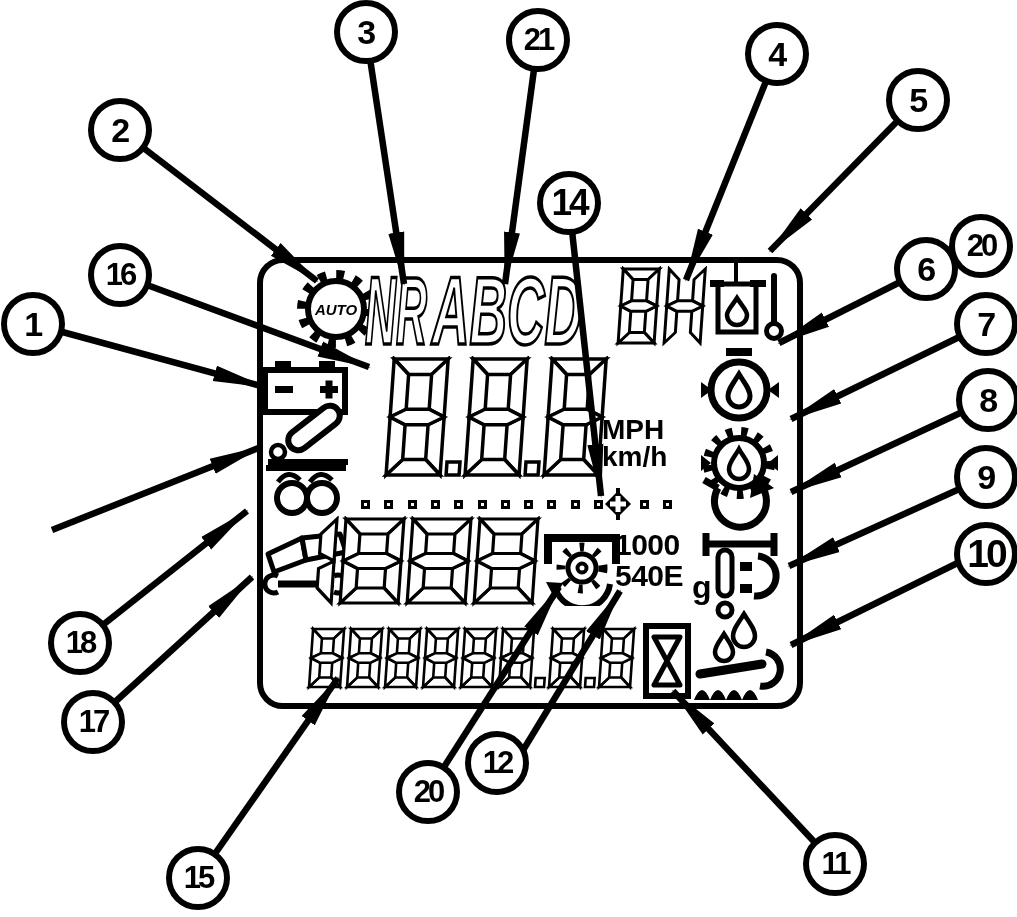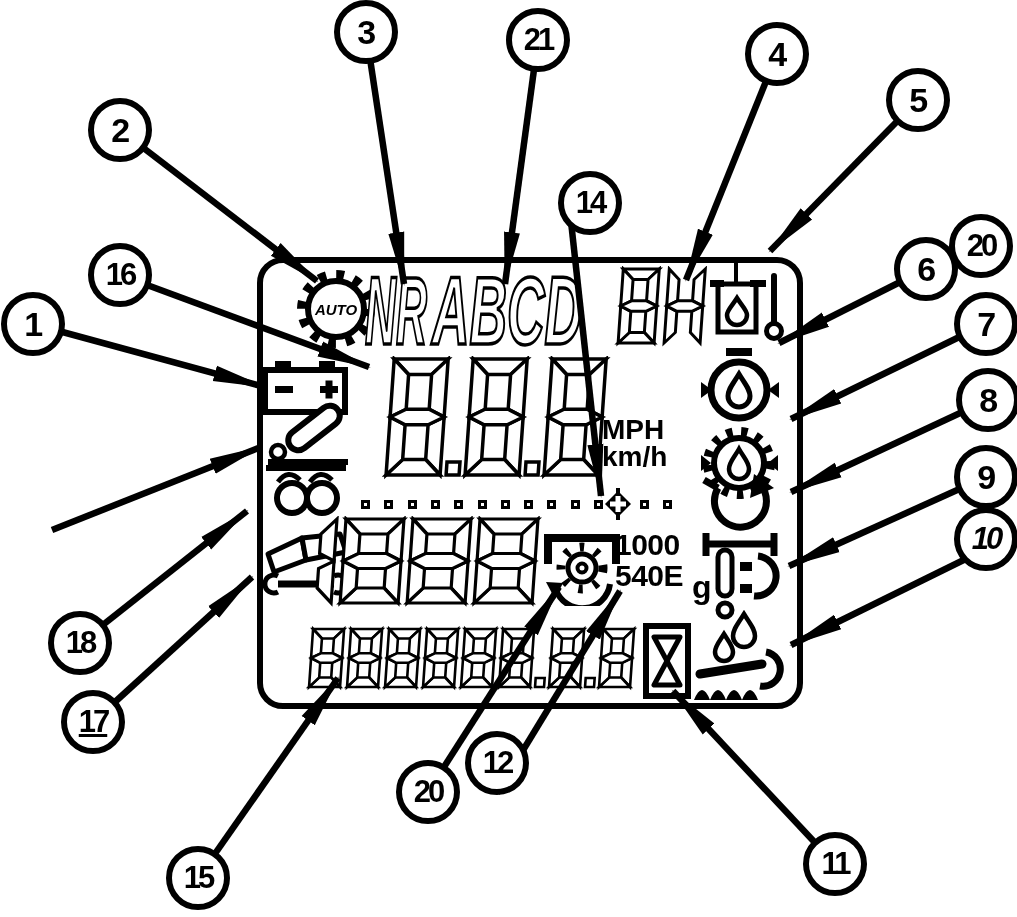--- a/index.html
+++ b/index.html
@@ -348,24 +348,24 @@
       <div class="callout" style="left: 120px; top: 130px;">2</div>
       <div class="callout" style="left: 366px; top: 32px;">3</div>
       <div class="callout" style="left: 538px; top: 40px; font-size: 31px; letter-spacing: -3px;">21</div>
       <div class="callout" style="left: 777px; top: 54px;">4</div>
       <div class="callout" style="left: 918px; top: 100px;">5</div>
       <div class="callout" style="left: 981px; top: 246px; font-size: 31px; letter-spacing: -3px;">20</div>
       <div class="callout" style="left: 926px; top: 269px;">6</div>
       <div class="callout" style="left: 986px; top: 324px;">7</div>
       <div class="callout" style="left: 988px; top: 400px;">8</div>
       <div class="callout" style="left: 986px; top: 477px;">9</div>
-      <div class="callout" style="left: 986px; top: 539px; font-size: 31px; letter-spacing: -3px; font-style: italic;">10</div>
+      <div class="callout" style="left: 986px; top: 554px; font-size: 39px; letter-spacing: -3px;">10</div>
       <div class="callout" style="left: 835px; top: 864px; font-size: 31px; letter-spacing: -3px;">11</div>
       <div class="callout" style="left: 497px; top: 763px; font-size: 31px; letter-spacing: -3px;">12</div>
       <div class="callout" style="left: 428px; top: 792px; font-size: 31px; letter-spacing: -3px;">20</div>
-      <div class="callout" style="left: 590px; top: 203px; font-size: 31px; letter-spacing: -3px; text-align: center;">14</div>
+      <div class="callout" style="left: 569px; top: 203px; font-size: 37px; letter-spacing: -3px; text-align: center;">14</div>
       <div class="callout" style="left: 198px; top: 878px; font-size: 31px; letter-spacing: -3px;">15</div>
       <div class="callout" style="left: 120px; top: 275px; font-size: 31px; letter-spacing: -3px; text-align: center;">16</div>
-      <div class="callout" style="left: 93px; top: 722px; font-size: 31px; letter-spacing: -3px; text-decoration: underline;">17</div>
+      <div class="callout" style="left: 93px; top: 722px; font-size: 31px; letter-spacing: -3px;">17</div>
       <div class="callout" style="left: 80px; top: 643px; font-size: 31px; letter-spacing: -3px;">18</div>
     </div>
 
 </div>
 
 </body></html>

